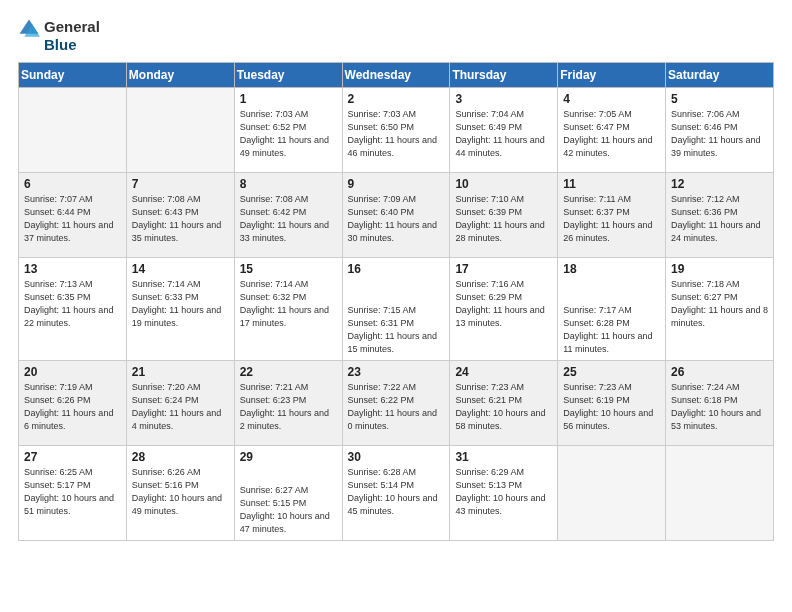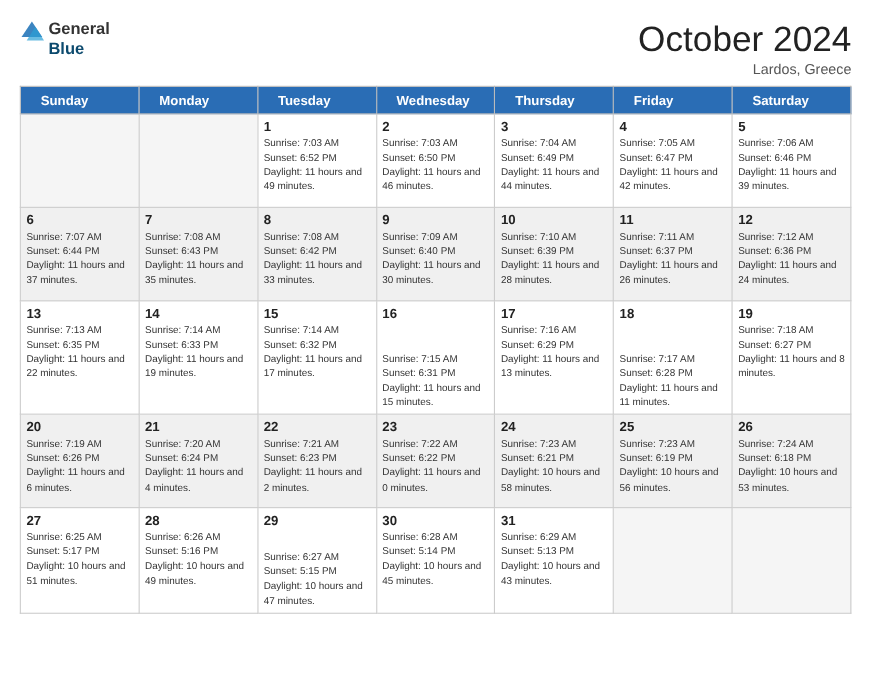--- a/index.html
+++ b/index.html
@@ -48,21 +48,21 @@
     .calendar {
       width: 100%;
       border-collapse: collapse;
       border: 1px solid #bbb;
     }
     .calendar th {
       background: #2a6db5;
       color: #fff;
       font-size: 12px;
       font-weight: bold;
-      padding: 5px 18px;
+      padding: 5px 2px;
       text-align: left;
       border: 1px solid #bbb;
     }
     .calendar td {
       width: 106px;
       vertical-align: top;
       border: 1px solid #ccc;
       padding: 4px 5px 4px 5px;
       font-size: 9.5px;
       color: #333;
@@ -99,24 +99,20 @@
         <polygon points="14,2 26,20 2,20" fill="#1a6fb5" opacity="0.85"></polygon>
         <polygon points="18,8 28,24 8,24" fill="#2a9fd6" opacity="0.7"></polygon>
       </svg>
       <div>
         <div>
           <span style="font-size:15px;font-weight:bold;color:#333;">General</span><br>
           <span style="font-size:15px;font-weight:bold;color:#0c4a6e;">Blue</span>
         </div>
       </div>
     </div>
-    <div class="title-area">
-      <div class="month-title">October 2024</div>
-      <div class="location">Lardos, Greece</div>
-    </div>
   </div>
 
   <table class="calendar">
     <thead>
       <tr>
       <th>Sunday</th>
           <th>Monday</th>
           <th>Tuesday</th>
           <th>Wednesday</th>
           <th>Thursday</th>

